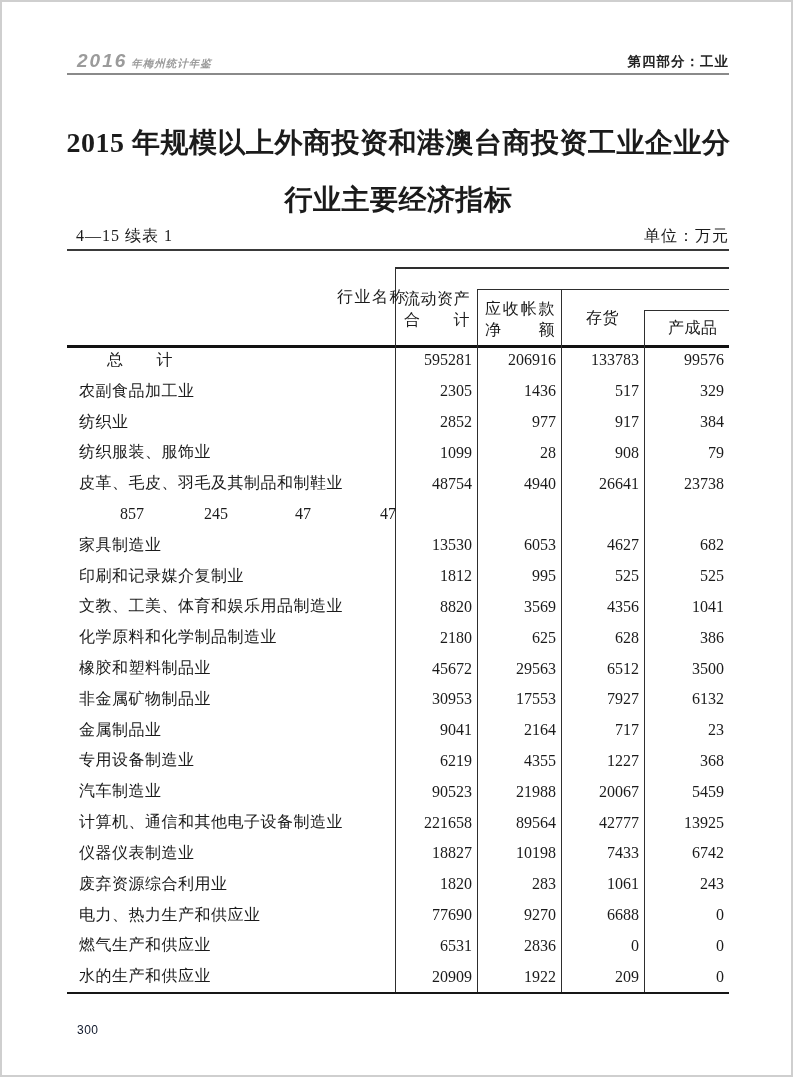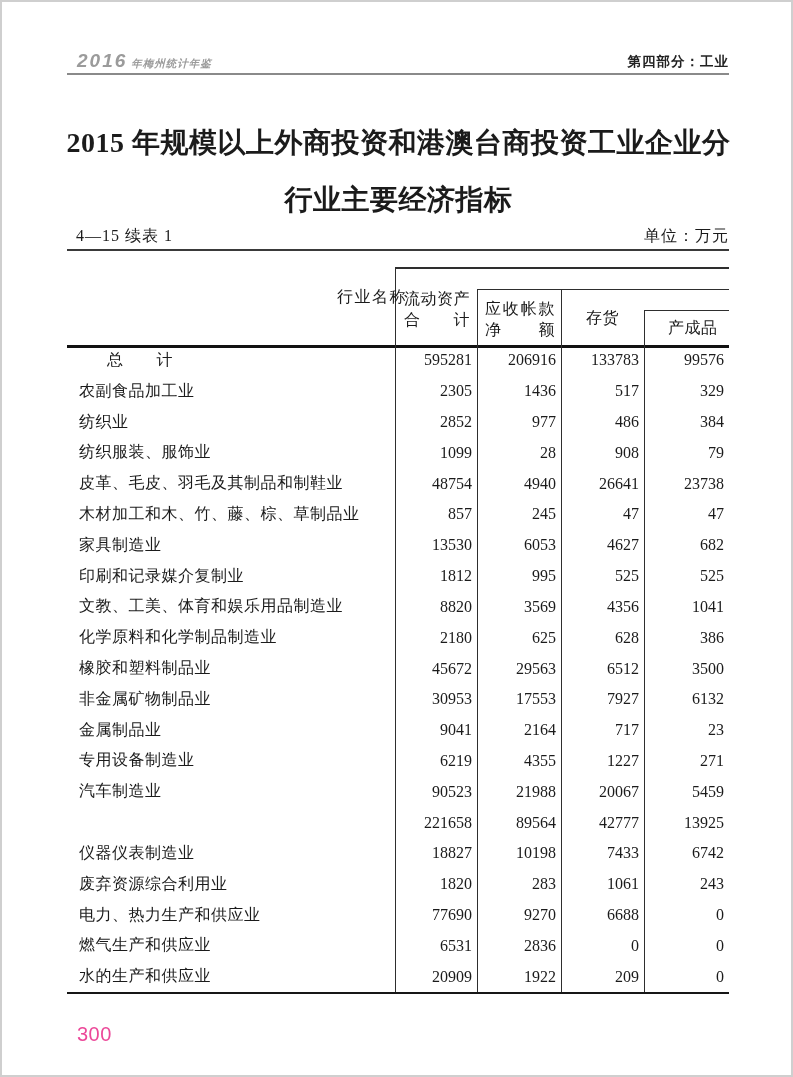--- a/index.html
+++ b/index.html
@@ -43,31 +43,31 @@
   .v4 { left: 577px; top: 43px; width: 1.3px; height: 682px; }
   .hcell { position: absolute; letter-spacing: 0.5px; }
   .hc-industry { left: 12px; top: 20px; width: 328px; text-align: right; letter-spacing: 1.5px; }
   .hc-two { line-height: 20.5px; text-align: justify; text-align-last: justify; }
   .hc-two span { display: block; text-align: justify; text-align-last: justify; }
   .hc-col1 { left: 337px; top: 22px; width: 66px; }
   .hc-col2 { left: 418px; top: 32px; width: 70px; }
   .hc-col3 { left: 494px; top: 41px; width: 83px; text-align: center; }
   .hc-col4 { left: 577px; top: 51px; width: 85px; text-align: left; margin-left: 24px; }
   .rows { position: absolute; left: 0; top: 78px; width: 662px; height: 647px; display: flex; flex-direction: column; }
-  .trow { flex: 1 1 0; display: flex; align-items: center; justify-content: flex-end; }
+  .trow { flex: 1 1 0; display: flex; align-items: center; }
   .cell { box-sizing: border-box; white-space: nowrap; }
   .cell.name { width: 328px; padding-left: 12px; letter-spacing: 0.5px; }
   .trow.total .cell.name { padding-left: 40px; }
   .cell.num { text-align: right; padding-right: 5px; }
   .cell.n0 { width: 82px; }
   .cell.n1 { width: 84px; }
   .cell.n2 { width: 83px; }
   .cell.n3 { width: 85px; }
   
-  .pageno { position: absolute; left: 75px; top: 1021px; font-size: 20px; font-family: "Liberation Sans", "DejaVu Sans", sans-serif; color: #ec4899; letter-spacing: 0.5px; }
+  .pageno { position: absolute; left: 75px; top: 1021px; font-size: 12px; font-family: "Liberation Sans", "DejaVu Sans", sans-serif; color: #0f172a; letter-spacing: 0.5px; }
 </style>
 </head>
 <body>
 
 <div class="page">
 
   <div class="runhead">
     <div class="logo">
       <span class="logo-year">2016</span><span class="logo-title">年梅州统计年鉴</span>
     </div>
@@ -122,39 +122,38 @@
           <div class="cell name">农副食品加工业</div>
           <div class="cell num n0">2305</div>
           <div class="cell num n1">1436</div>
           <div class="cell num n2">517</div>
           <div class="cell num n3">329</div>
         </div>
         <div class="trow">
           <div class="cell name">纺织业</div>
           <div class="cell num n0">2852</div>
           <div class="cell num n1">977</div>
-          <div class="cell num n2">486</div>
+          <div class="cell num n2">917</div>
           <div class="cell num n3">384</div>
         </div>
         <div class="trow">
           <div class="cell name">纺织服装、服饰业</div>
           <div class="cell num n0">1099</div>
           <div class="cell num n1">28</div>
           <div class="cell num n2">908</div>
           <div class="cell num n3">79</div>
         </div>
         <div class="trow">
           <div class="cell name">皮革、毛皮、羽毛及其制品和制鞋业</div>
           <div class="cell num n0">48754</div>
           <div class="cell num n1">4940</div>
           <div class="cell num n2">26641</div>
           <div class="cell num n3">23738</div>
         </div>
         <div class="trow">
-          <div class="cell name">木材加工和木、竹、藤、棕、草制品业</div>
           <div class="cell num n0">857</div>
           <div class="cell num n1">245</div>
           <div class="cell num n2">47</div>
           <div class="cell num n3">47</div>
         </div>
         <div class="trow">
           <div class="cell name">家具制造业</div>
           <div class="cell num n0">13530</div>
           <div class="cell num n1">6053</div>
           <div class="cell num n2">4627</div>
@@ -200,30 +199,31 @@
           <div class="cell num n0">9041</div>
           <div class="cell num n1">2164</div>
           <div class="cell num n2">717</div>
           <div class="cell num n3">23</div>
         </div>
         <div class="trow">
           <div class="cell name">专用设备制造业</div>
           <div class="cell num n0">6219</div>
           <div class="cell num n1">4355</div>
           <div class="cell num n2">1227</div>
-          <div class="cell num n3">271</div>
+          <div class="cell num n3">368</div>
         </div>
         <div class="trow">
           <div class="cell name">汽车制造业</div>
           <div class="cell num n0">90523</div>
           <div class="cell num n1">21988</div>
           <div class="cell num n2">20067</div>
           <div class="cell num n3">5459</div>
         </div>
         <div class="trow">
+          <div class="cell name">计算机、通信和其他电子设备制造业</div>
           <div class="cell num n0">221658</div>
           <div class="cell num n1">89564</div>
           <div class="cell num n2">42777</div>
           <div class="cell num n3">13925</div>
         </div>
         <div class="trow">
           <div class="cell name">仪器仪表制造业</div>
           <div class="cell num n0">18827</div>
           <div class="cell num n1">10198</div>
           <div class="cell num n2">7433</div>

